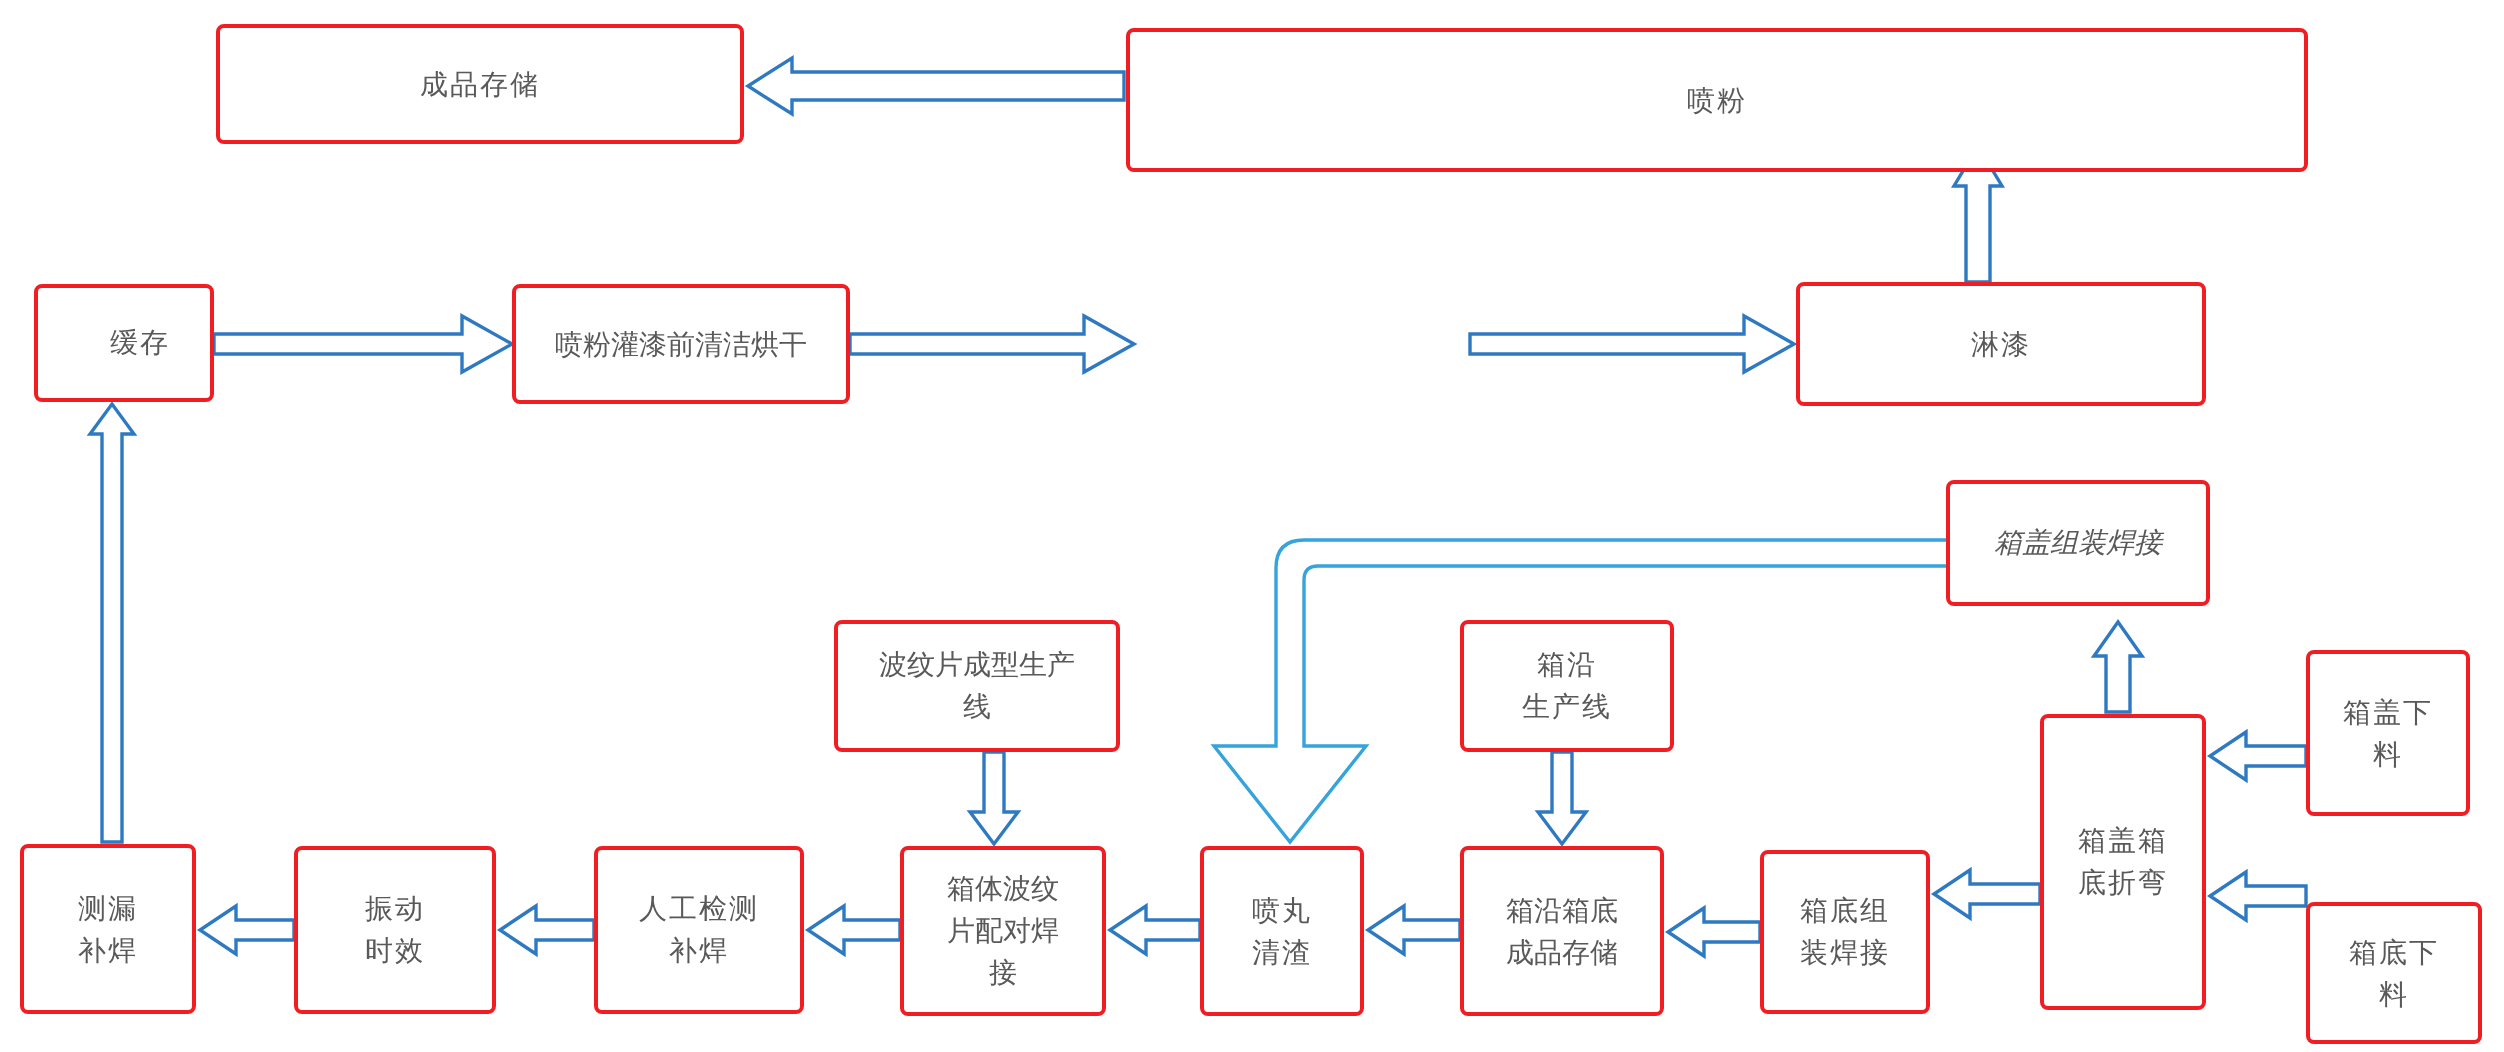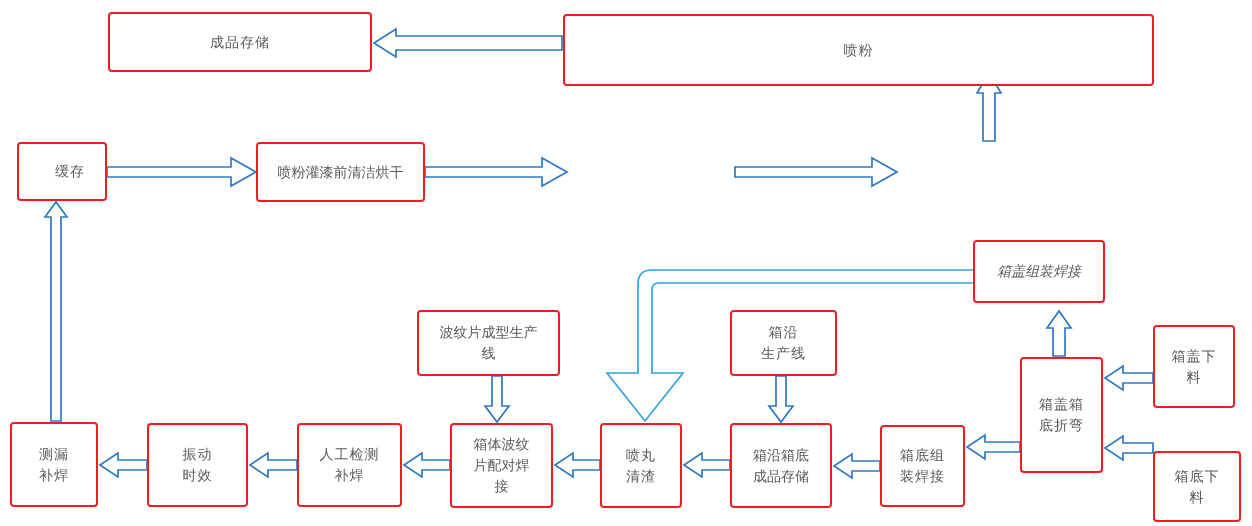--- a/index.html
+++ b/index.html
@@ -49,30 +49,31 @@
       <polygon points="1153,443 1123,443 1123,436 1105,448 1123,460 1123,453 1153,453" fill="#ffffff" stroke="#2e79c1" stroke-width="1.7"></polygon>
       <polygon points="492,376 492,406 485,406 497,422 509,406 502,406 502,376" fill="#ffffff" stroke="#2e79c1" stroke-width="1.7"></polygon>
       <polygon points="776,376 776,406 769,406 781,422 793,406 786,406 786,376" fill="#ffffff" stroke="#2e79c1" stroke-width="1.7"></polygon>
       <path d="M 973 270 L 652 270 Q 638 270 638 284 L 638 373 L 607 373 L 645 421 L 683 373 L 652 373 L 652 290 Q 652 283 659 283 L 973 283" fill="#ffffff" stroke="#35a3dc" stroke-width="1.7"></path>
     </svg>
 
   <div class="node" style="left:108px;top:12px;width:264px;height:60px;">成品存储</div>
   <div class="node" style="left:563px;top:14px;width:591px;height:72px;">喷粉</div>
   <div class="node" style="left:17px;top:142px;width:90px;height:59px;padding-left:16px;">缓存</div>
   <div class="node" style="left:256px;top:142px;width:169px;height:60px;letter-spacing:0;">喷粉灌漆前清洁烘干</div>
+  <div class="node" style="left:898px;top:141px;width:205px;height:62px;">淋漆</div>
   <div class="node" style="left:973px;top:240px;width:132px;height:63px;letter-spacing:0;font-style:italic;">箱盖组装焊接</div>
   <div class="node" style="left:417px;top:310px;width:143px;height:66px;letter-spacing:0;">波纹片成型生产
 线</div>
   <div class="node" style="left:730px;top:310px;width:107px;height:66px;">箱沿
 生产线</div>
   <div class="node" style="left:1153px;top:325px;width:82px;height:83px;">箱盖下
 料</div>
   <div class="node" style="left:1153px;top:426px;width:88px;height:71px;margin-top:25px;">箱底下
 料</div>
-  <div class="node" style="left:1020px;top:357px;width:83px;height:116px;">箱盖箱
+  <div class="node" style="left:1020px;top:357px;width:83px;height:148px;">箱盖箱
 底折弯</div>
   <div class="node" style="left:10px;top:422px;width:88px;height:85px;">测漏
 补焊</div>
   <div class="node" style="left:147px;top:423px;width:101px;height:84px;">振动
 时效</div>
   <div class="node" style="left:297px;top:423px;width:105px;height:84px;">人工检测
 补焊</div>
   <div class="node" style="left:450px;top:423px;width:103px;height:85px;letter-spacing:0;">箱体波纹
 片配对焊
 接</div>

